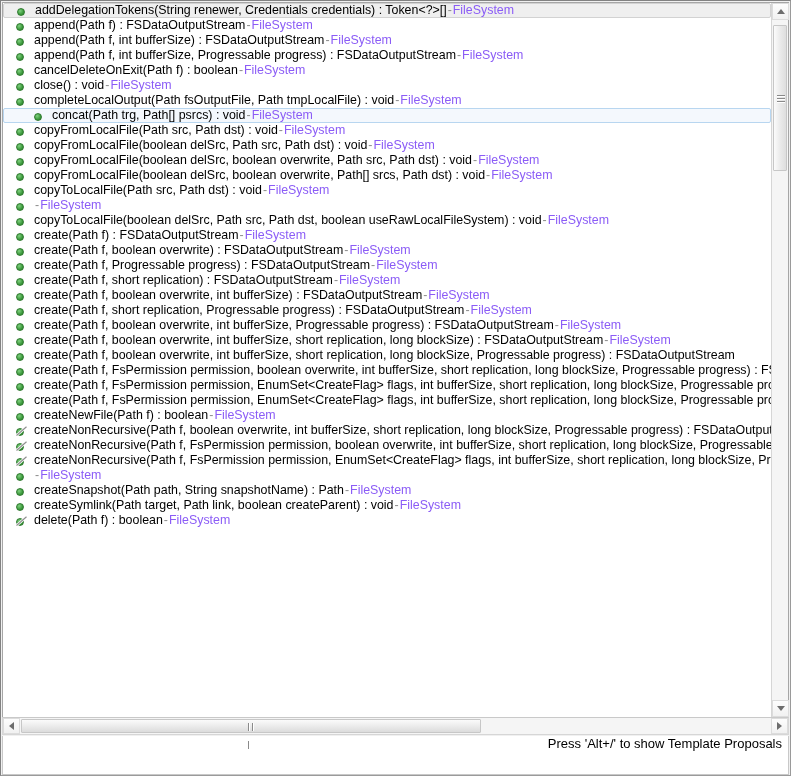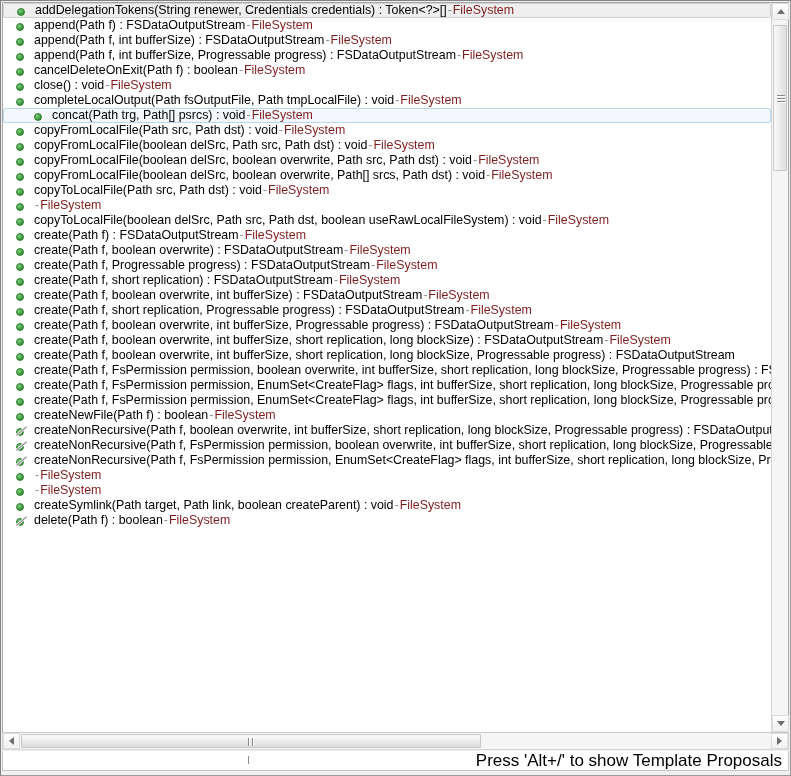--- a/index.html
+++ b/index.html
@@ -95,21 +95,21 @@
   .icon .slash {
     position: absolute;
     left: 1px; top: 2px;
     width: 13px; height: 11px;
     display: block;
   }
 
   
   .sig { color: #000000; }
   .dash { color: #8c8c8c; padding: 0 1px; }
-  .owner { color: #7f1d1d; }
+  .owner { color: #8b5cf6; }
 
   
   #vscroll {
     flex: 0 0 auto;
     width: 17px;
     background: #f0f0f0;
     border-left: 1px solid #d6d6d6;
     position: relative;
     box-sizing: border-box;
   }
@@ -222,31 +222,30 @@
     height: 8px;
     margin: 0 1px;
     background: #8a8a8a;
     border-right: 1px solid #ffffff;
     vertical-align: top;
   }
 
   
   #statusbar {
     flex: 0 0 auto;
-    height: 20px;
+    height: 39px;
     margin: 1px 1px 0 1px;
     background: #ffffff;
     border: 1px solid #c8c8c8;
     border-top: none;
     box-sizing: border-box;
     display: flex;
-    align-items: center;
     justify-content: flex-end;
     padding-right: 6px;
-    font-size: 17px;
+    font-size: 13px;
     color: #000000;
   }
   #footer-pad {
     flex: 1 1 auto;
     background: #f0f0f0;
   }
 </style>
 </head>
 <body>
 
@@ -504,20 +503,21 @@
           <span class="icon">
             <span class="dot"></span>
           </span>
           <span class="dash"> - </span>
           <span class="owner">FileSystem</span>
         </div>
         <div class="row">
           <span class="icon">
             <span class="dot"></span>
           </span>
+          <span class="sig">createSnapshot(Path path, String snapshotName) : Path</span>
           <span class="dash"> - </span>
           <span class="owner">FileSystem</span>
         </div>
         <div class="row">
           <span class="icon">
             <span class="dot"></span>
           </span>
           <span class="sig">createSymlink(Path target, Path link, boolean createParent) : void</span>
           <span class="dash"> - </span>
           <span class="owner">FileSystem</span>

